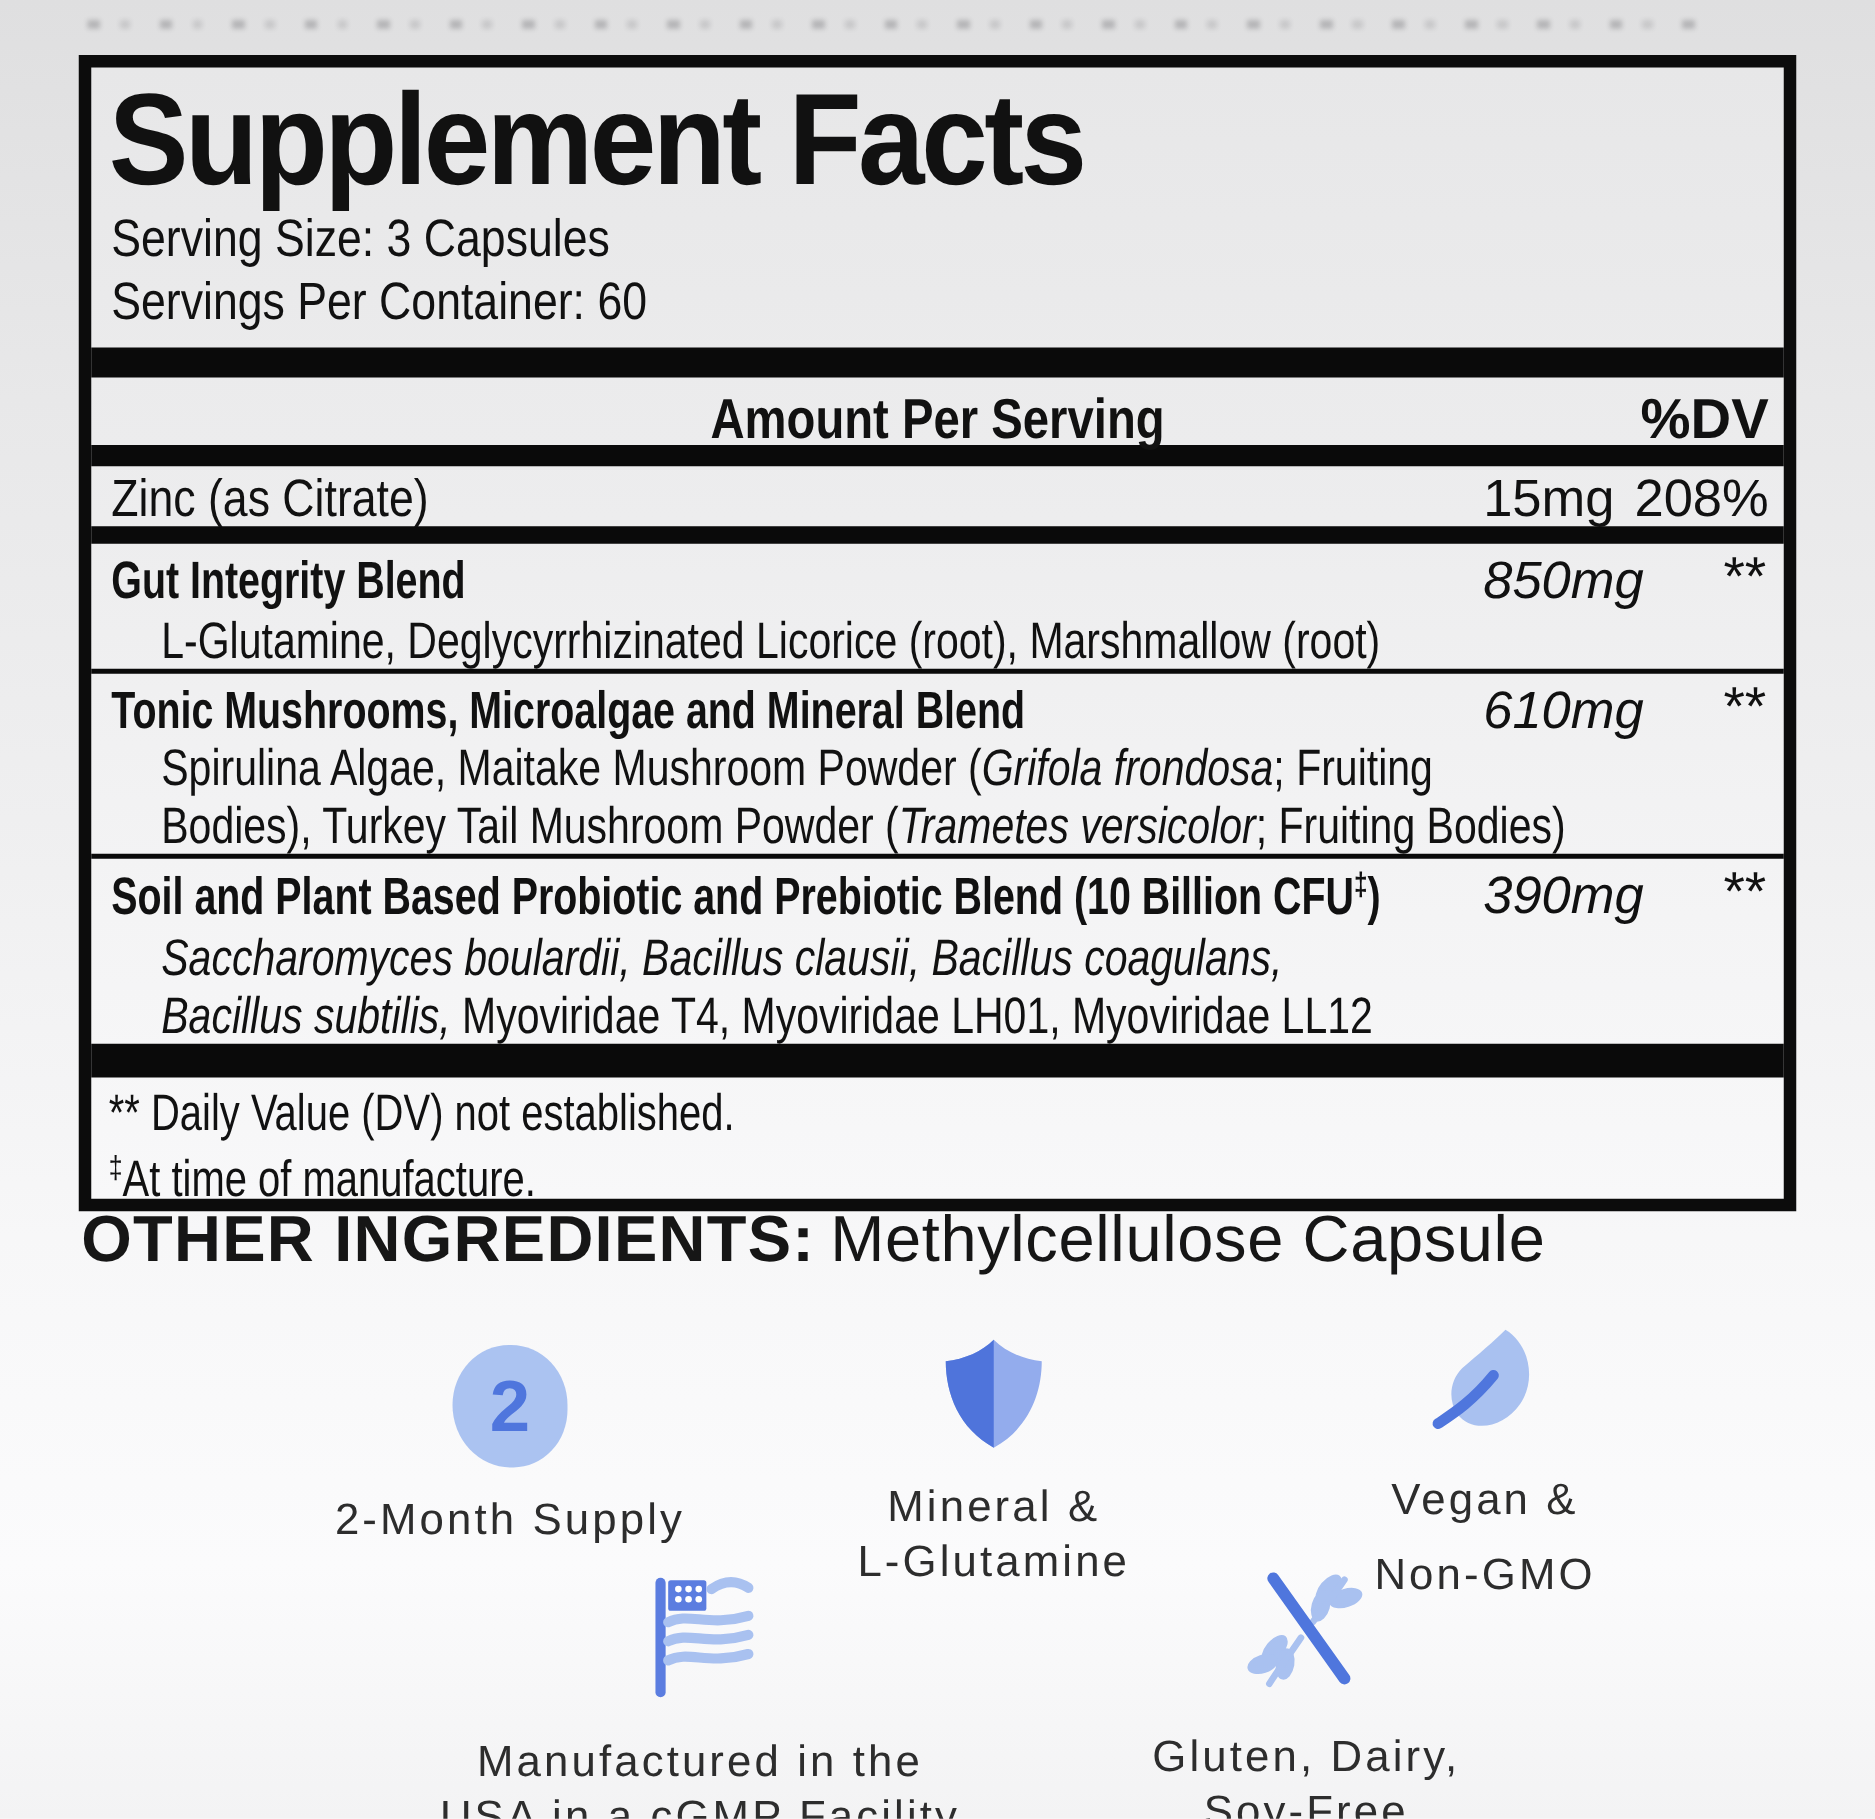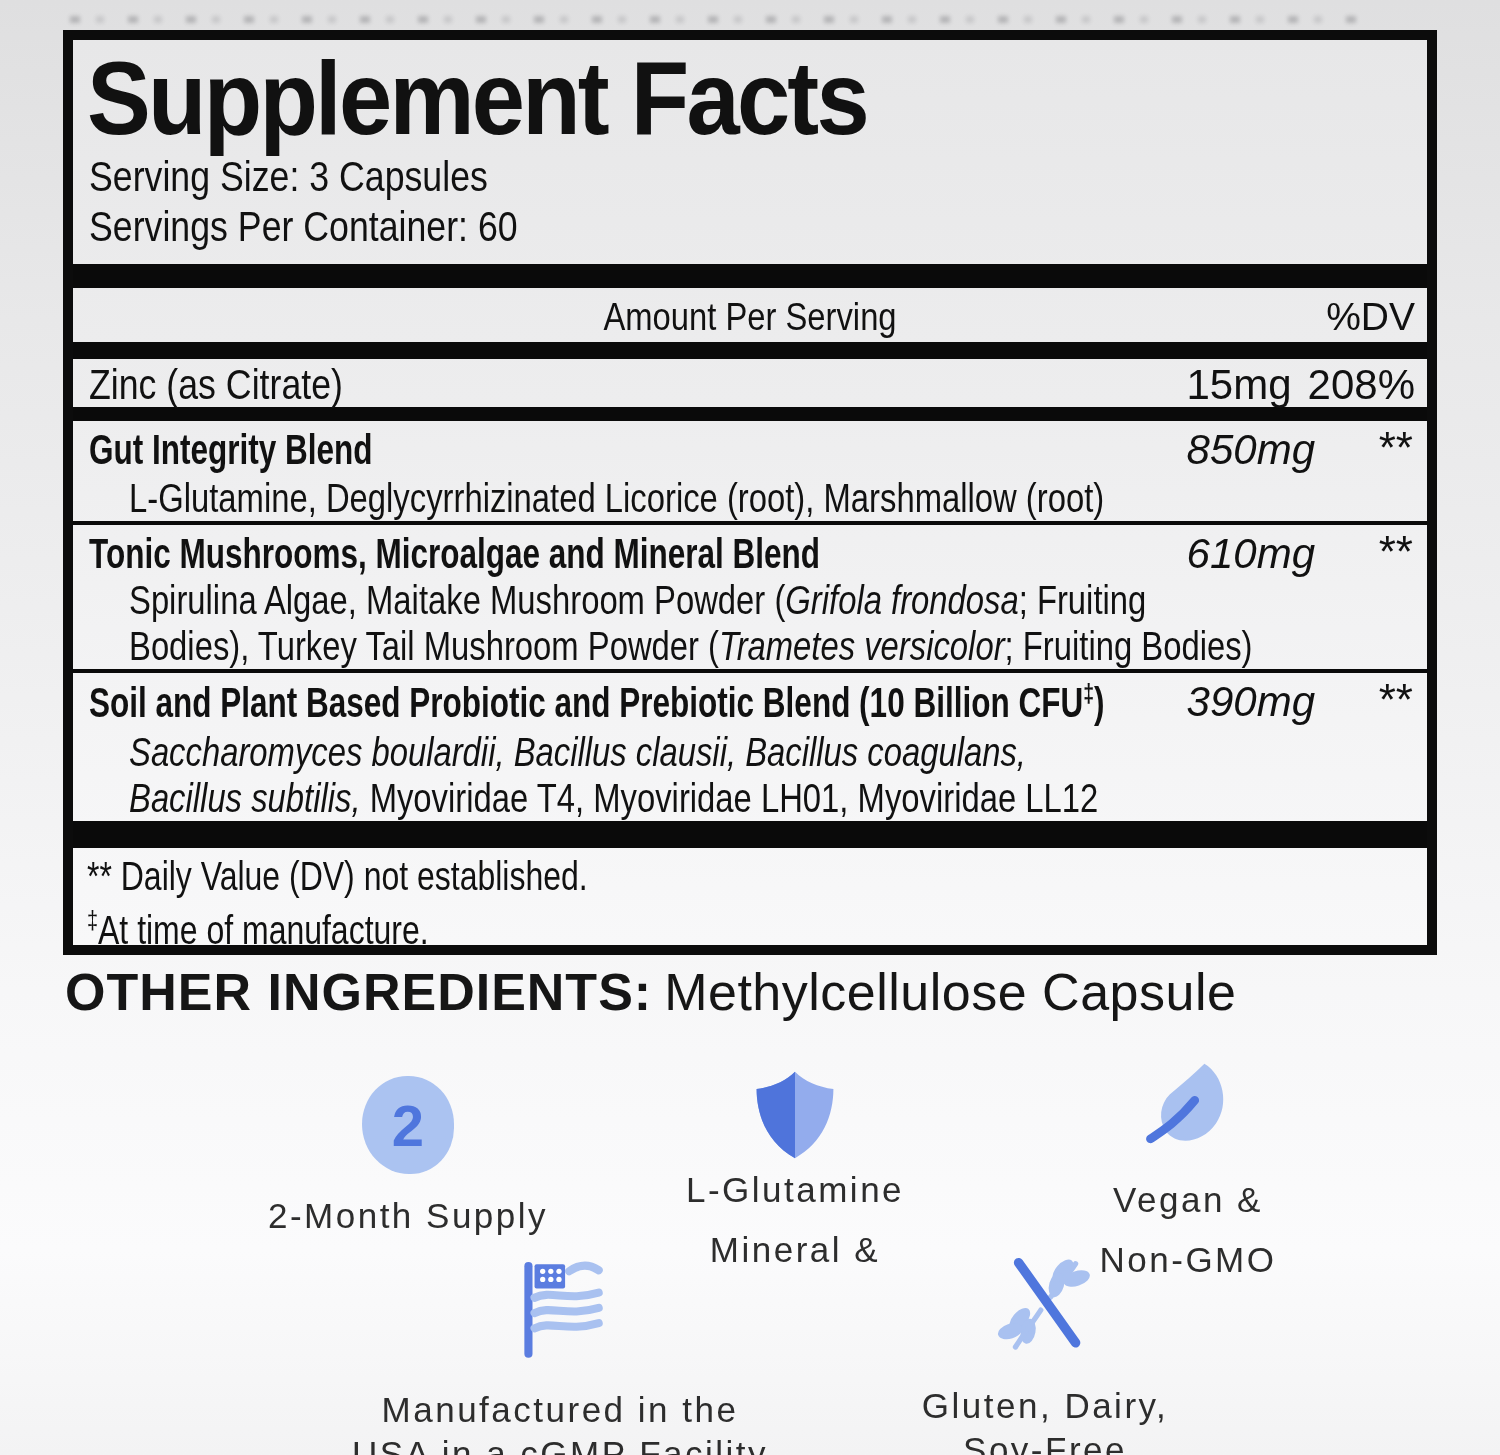--- a/index.html
+++ b/index.html
@@ -8,36 +8,36 @@
     font-family:"Liberation Sans", sans-serif;color:#111;
     background:linear-gradient(180deg,#dfdfe0 0%,#e8e8e9 22%,#efeff0 45%,#f7f7f8 68%,#fbfbfc 86%,#f3f3f4 100%);
   }
   
   .top-remnant{
     position:absolute;top:16px;left:70px;width:1290px;height:7px;opacity:.45;filter:blur(2px);
     background:repeating-linear-gradient(90deg,rgba(50,50,55,.55) 0 10px,transparent 10px 26px,rgba(50,50,55,.3) 26px 34px,transparent 34px 58px);
   }
   
   .panel{
-    position:absolute;left:63px;top:30px;width:1374px;height:925px;box-sizing:border-box;
+    position:absolute;left:63px;top:44px;width:1374px;height:925px;box-sizing:border-box;
     border:10px solid #0c0c0c;
     background:linear-gradient(180deg,#e7e7e8 0%,#ededee 40%,#f4f4f5 75%,#f8f8f9 100%);
   }
   .sf-title{
     font-size:104px;font-weight:bold;line-height:1.04;margin:4px 0 0 14px;
     letter-spacing:-3px;transform:scaleX(0.92);transform-origin:0 0;white-space:nowrap;
   }
   .serving-line{font-size:42px;line-height:50px;margin-left:16px;transform:scaleX(0.85);transform-origin:0 50%;white-space:nowrap;}
   .bar{background:#0a0a0a;width:100%;}
   .bar-thick{height:24px;margin-top:12px;}
   .bar-mid{height:17px;}
   .bar-sm{height:14px;}
   .bar-thin{height:4px;}
   .bar-end{height:27px;}
-  .head-row{position:relative;height:54px;font-size:39px;font-weight:normal;}
+  .head-row{position:relative;height:54px;font-size:45px;font-weight:bold;}
   .head-amount{position:absolute;left:50%;top:7px;transform:translateX(-50%) scaleX(0.84);white-space:nowrap;}
   .head-dv{position:absolute;right:12px;top:7px;}
   .zinc-row{position:relative;height:48px;font-size:42px;}
   .zinc-name{position:absolute;left:16px;top:2px;transform:scaleX(0.85);transform-origin:0 0;white-space:nowrap;}
   .zinc-vals{position:absolute;right:12px;top:2px;display:flex;gap:16px;}
   .blend-head{position:relative;height:54px;font-size:42px;}
   .blend-head.tall{height:56px;padding-left:48px;}
   .blend-head.short{height:52px;}
   .blend-name{position:absolute;left:16px;top:5px;font-weight:bold;transform:scaleX(0.75);transform-origin:0 0;white-space:nowrap;}
   .blend-amt{position:absolute;right:112px;top:5px;font-style:italic;}
@@ -155,22 +155,22 @@
     <svg width="96" height="106" viewBox="0 0 100 100">
       <defs>
           <clipPath id="halfL">
             <rect x="0" y="0" width="50" height="100"></rect>
           </clipPath>
         </defs>
       <path d="M50,5 C60,15 74,21 90,23 C90,50 79,79 50,95 C21,79 10,50 10,23 C26,21 40,15 50,5 Z" fill="#93aced"></path>
       <path d="M50,5 C60,15 74,21 90,23 C90,50 79,79 50,95 C21,79 10,50 10,23 C26,21 40,15 50,5 Z" fill="#4f74db" clip-path="url(#halfL)"></path>
     </svg>
   </div>
+  <div class="f-label">Mineral &amp;</div>
   <div class="f-label" style="margin-top:0;">L-Glutamine</div>
-  <div class="f-label">Mineral &amp;</div>
 </div>
 
 <div class="feature feat-3">
   <div class="f-icon">
     <svg width="108" height="106" viewBox="0 0 110 110">
       <path d="M72,8 C92,20 98,50 84,70 C70,90 44,94 32,78 C24,66 26,50 36,40 C50,28 62,18 72,8 Z" fill="#a9c1f0"></path>
       <path d="M16,86 C28,78 44,68 62,46" fill="none" stroke="#4f76dd" stroke-width="9" stroke-linecap="round"></path>
     </svg>
   </div>
   <div class="f-label">Vegan &amp;</div>

